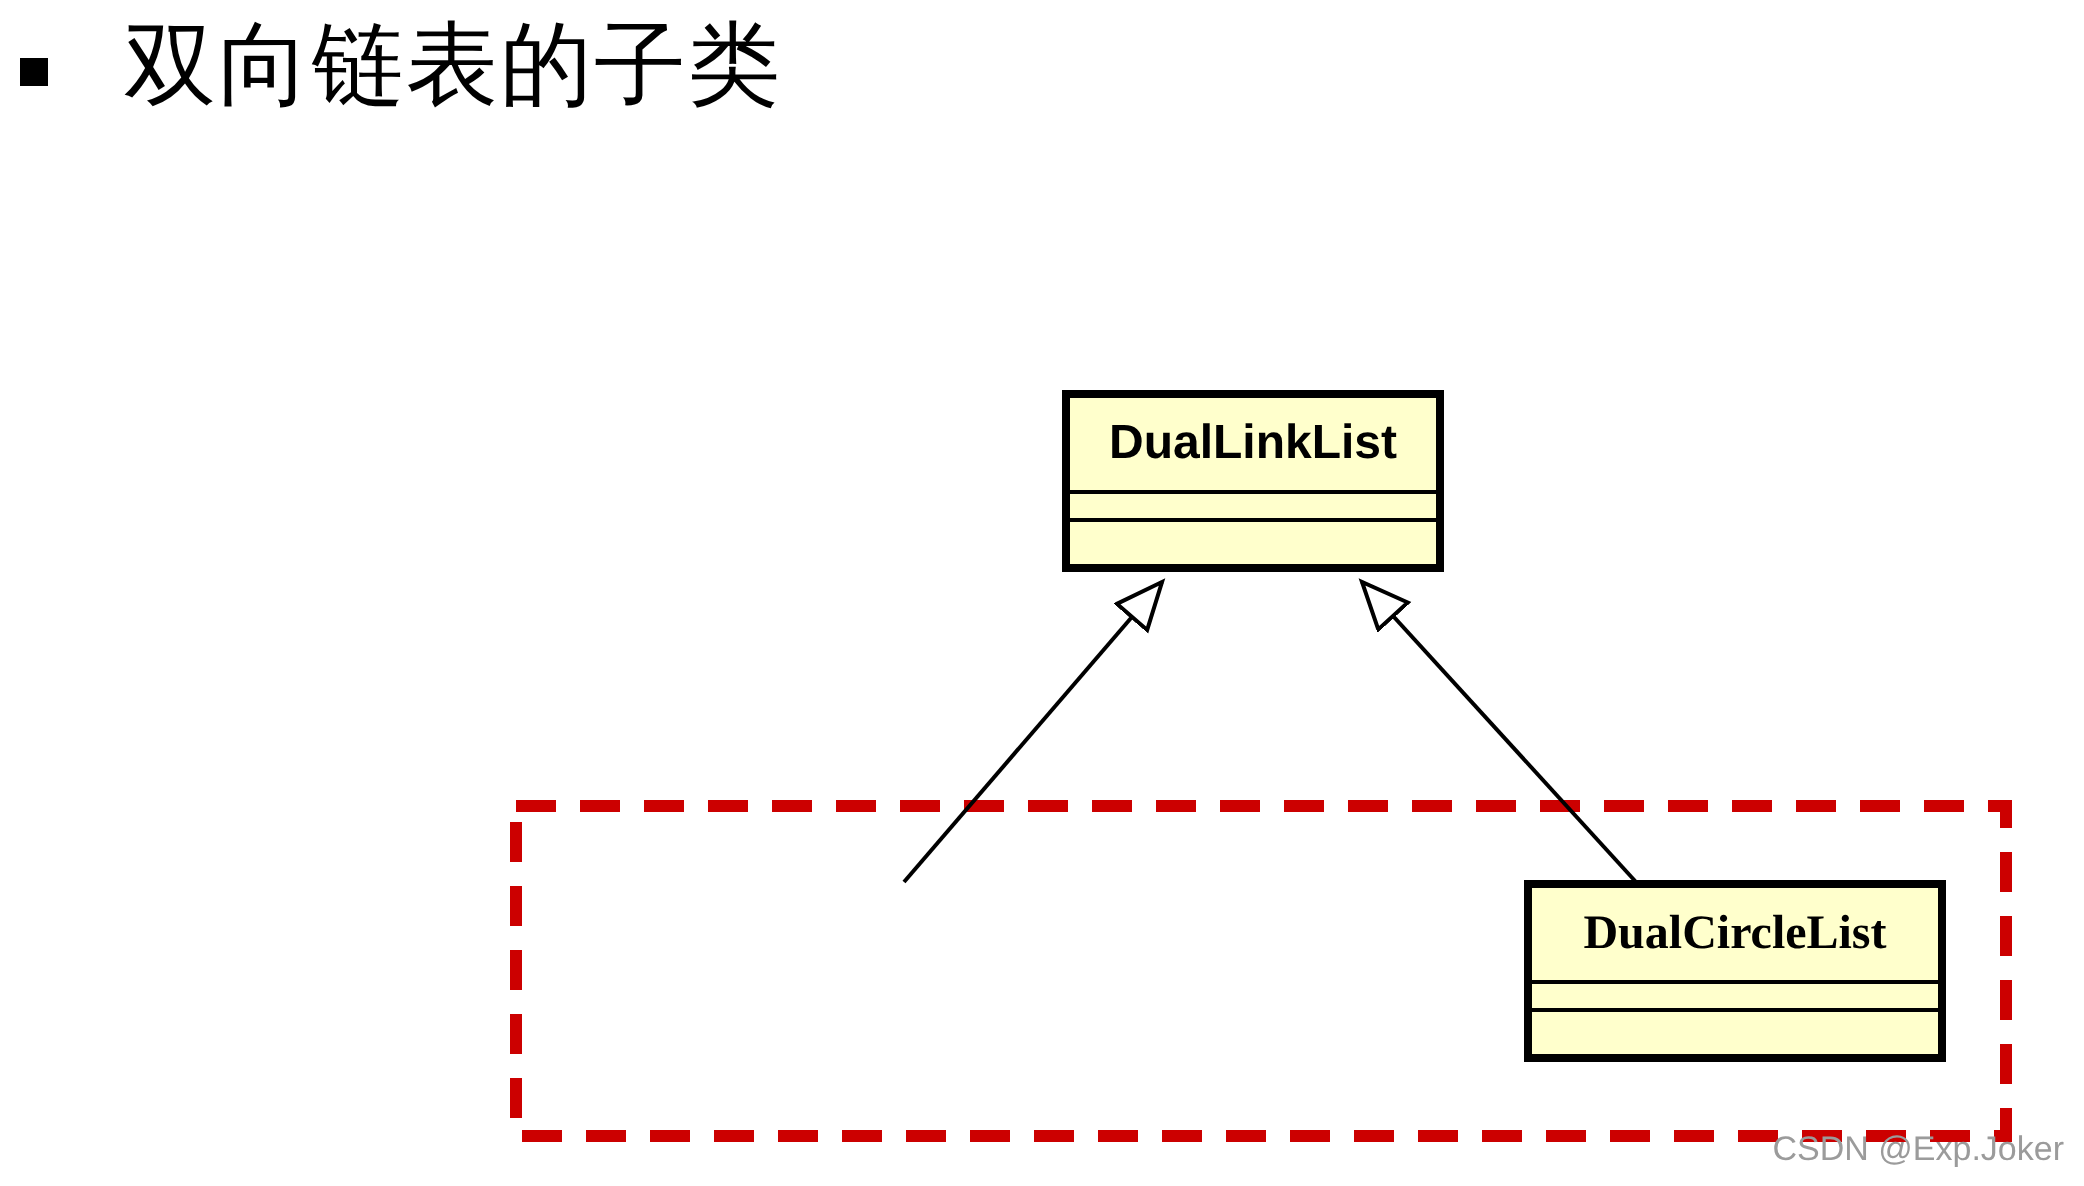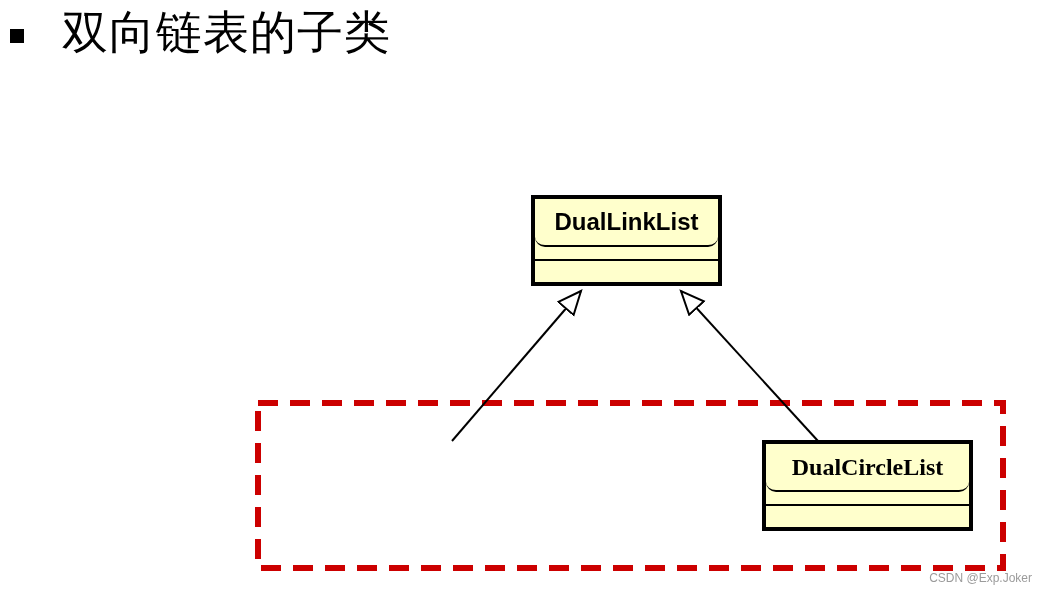--- a/index.html
+++ b/index.html
@@ -64,37 +64,36 @@
   .uml-class-name {
     flex: 0 0 48px;
     display: flex;
     align-items: center;
     justify-content: center;
     font-weight: bold;
     font-size: 24px;
     color: #000000;
     border-bottom: 2px solid var(--class-border);
     white-space: nowrap;
-    border-radius: 10px;
   }
   .uml-compartment-attrs {
     flex: 0 0 14px;
     border-bottom: 2px solid var(--class-border);
   }
   .uml-compartment-ops {
     flex: 1 1 auto;
   }
   #class-duallinklist      { left: 531px; top: 195px; width: 191px; height: 91px; }
   #class-dualstaticlinklist{ left: 283px; top: 440px; width: 262px; height: 91px; }
   #class-dualcirclelist    { left: 762px; top: 440px; width: 211px; height: 91px; font-family: Liberation Serif, serif; }
   
   .watermark {
     position: absolute;
     right: 10px; bottom: 8px;
-    font-size: 12px;
+    font-size: 17px;
     color: var(--watermark-gray);
     white-space: nowrap;
   }
 </style>
 </head>
 <body>
 
 <div class="slide">
 
   <div class="slide-title-row">

